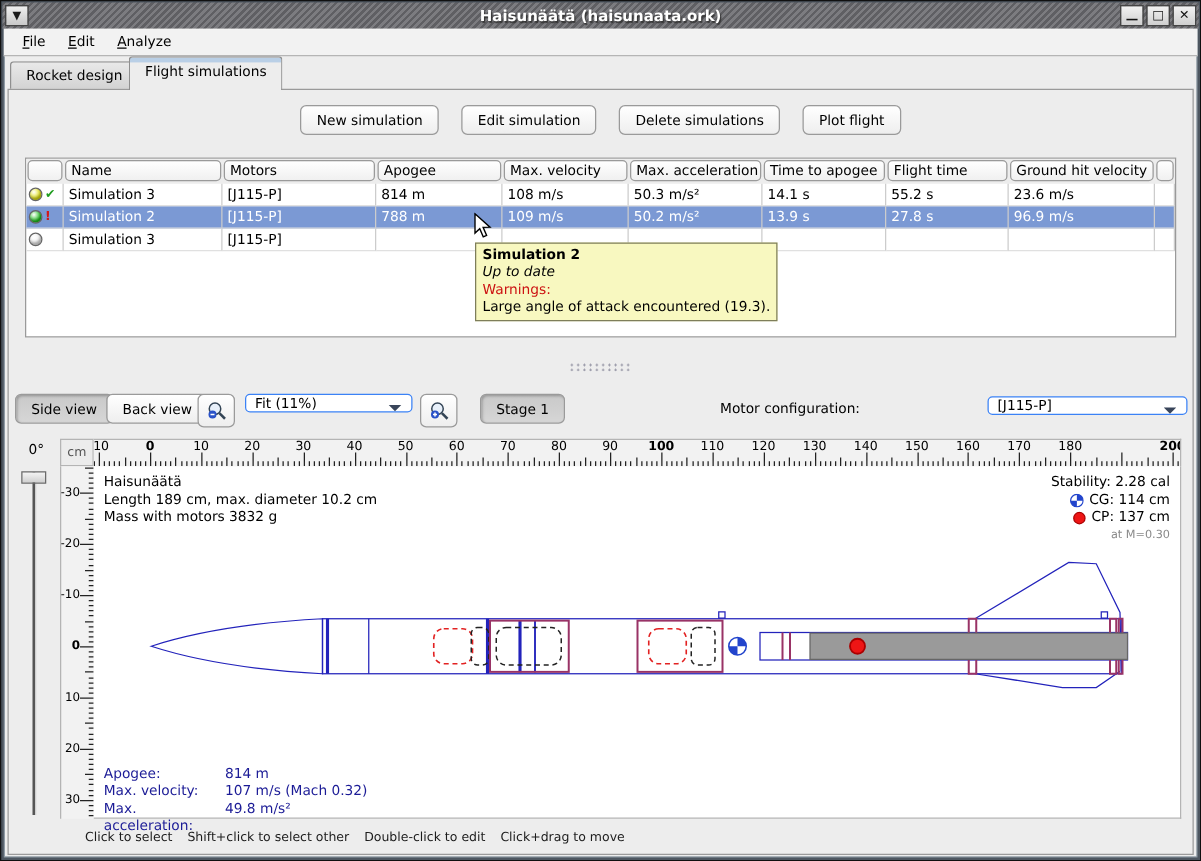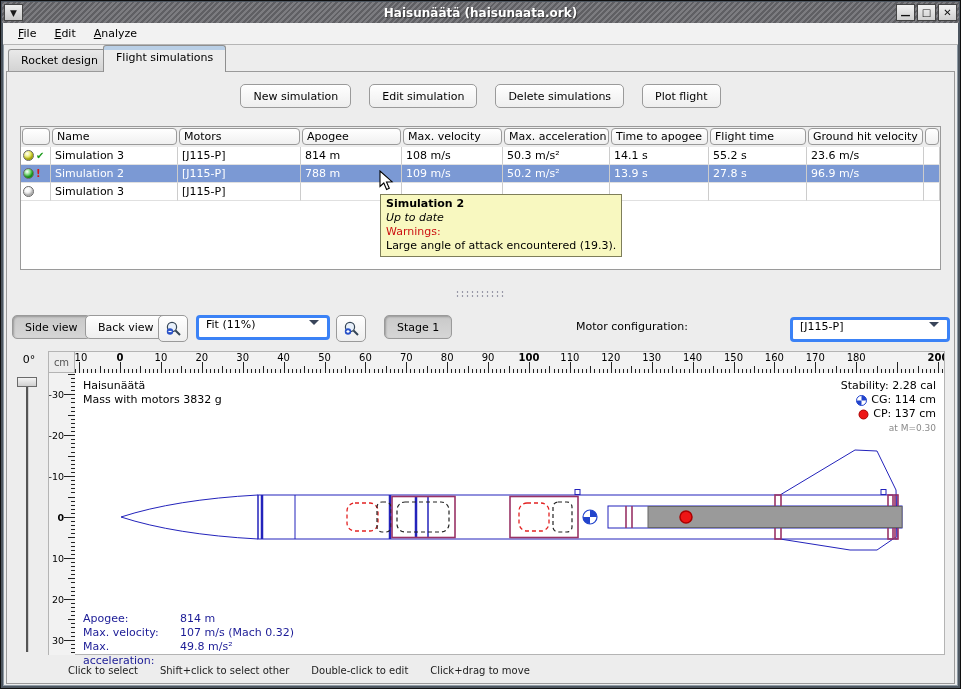--- a/index.html
+++ b/index.html
@@ -77,22 +77,22 @@
 
   
   .split-divider { position:absolute; left:0; right:0; top:287px; height:12px; }
   .split-divider .grip { position:absolute; left:455px; top:3px; width:50px; height:7px;
     background-image:radial-gradient(#9999a8 1px, transparent 1.2px); background-size:5px 4px; }
 
   
   .view-toolbar { position:absolute; left:0; right:0; top:315px; height:30px; }
   .vt-btn { position:absolute; top:0; }
   .icon-btn { width:30px; height:27px; padding:0; justify-content:center; }
-  .combo { position:absolute; border:3px solid #3b82f6; border-radius:4px; background:#fff;
-    display:flex; align-items:flex-start; height:25px; }
+  .combo { position:absolute; border:1px solid #3b82f6; border-radius:4px; background:#fff;
+    display:flex; align-items:flex-end; height:15px; }
   .combo .combo-text { padding-left:7px; flex:1; }
   .combo .chev { width:0; height:0; border-left:5px solid transparent; border-right:5px solid transparent;
     border-top:5px solid #39455a; margin:2px 8px 0 6px; }
   .motor-label { position:absolute; right:273px; top:5px; }
 
   
   .rot-label { position:absolute; left:10px; top:353px; width:38px; text-align:center; }
   .rot-slider-track { position:absolute; left:26px; top:378px; width:2px; height:274px;
     background:#555; box-shadow:1px 0 0 #cfcfcf; }
   .rot-slider-handle { position:absolute; left:17px; top:377px; width:20px; height:10px;
@@ -118,21 +118,21 @@
   .rocket-svg { position:absolute; left:0; top:0; }
   .rocket-info { position:absolute; left:8px; top:6px; line-height:14px; }
   .stability { position:absolute; right:8px; top:6px; text-align:right; line-height:14px; }
   .stability .row { display:flex; justify-content:flex-end; align-items:center; gap:4px; }
   .stability .dim { color:#8a8a8a; font-size:9px; }
   .flight-data { position:absolute; left:8px; top:239px; color:var(--flight_text_blue); line-height:14px; }
   .fd-row { display:grid; grid-template-columns:97px auto; }
 
   
   .statusbar { position:absolute; left:0; right:0; top:660px; height:20px;
-    display:flex; gap:22px; padding-left:68px; align-items:center; font-size:10px; color:#1c1c1c; }
+    display:flex; gap:12px; padding-left:68px; align-items:center; font-size:10px; color:#1c1c1c; }
 </style>
 </head>
 <body>
 
 <div class="frame">
 
   <div class="titlebar">
     <div class="win-menu-btn">
       <span>▼</span>
     </div>
@@ -634,20 +634,21 @@
         <circle cx="515" cy="144" r="7" fill="#fff" stroke="var(--cg_blue)" stroke-width="1.2"></circle>
         <path d="M515,137 A7,7 0 0 1 522,144 L515,144 Z" fill="var(--cg_blue)"></path>
         <path d="M515,151 A7,7 0 0 1 508,144 L515,144 Z" fill="var(--cg_blue)"></path>
       </g>
 
       <circle cx="611" cy="144" r="6" fill="var(--cp_red)" stroke="#aa0000" stroke-width="1.5"></circle>
     </svg>
 
     <div class="rocket-info">
       <div>Haisunäätä</div>
+      <div>Length 189 cm, max. diameter 10.2 cm</div>
       <div>Mass with motors 3832 g</div>
     </div>
 
     <div class="stability">
       <div>Stability: 2.28 cal</div>
       <div class="row">
         <svg width="11" height="11" viewBox="0 0 11 11">
           <circle cx="5.5" cy="5.5" r="5" fill="#fff" stroke="var(--cg_blue)"></circle>
           <path d="M5.5,0.5 A5,5 0 0 1 10.5,5.5 L5.5,5.5 Z" fill="var(--cg_blue)"></path>
           <path d="M5.5,10.5 A5,5 0 0 1 0.5,5.5 L5.5,5.5 Z" fill="var(--cg_blue)"></path>

